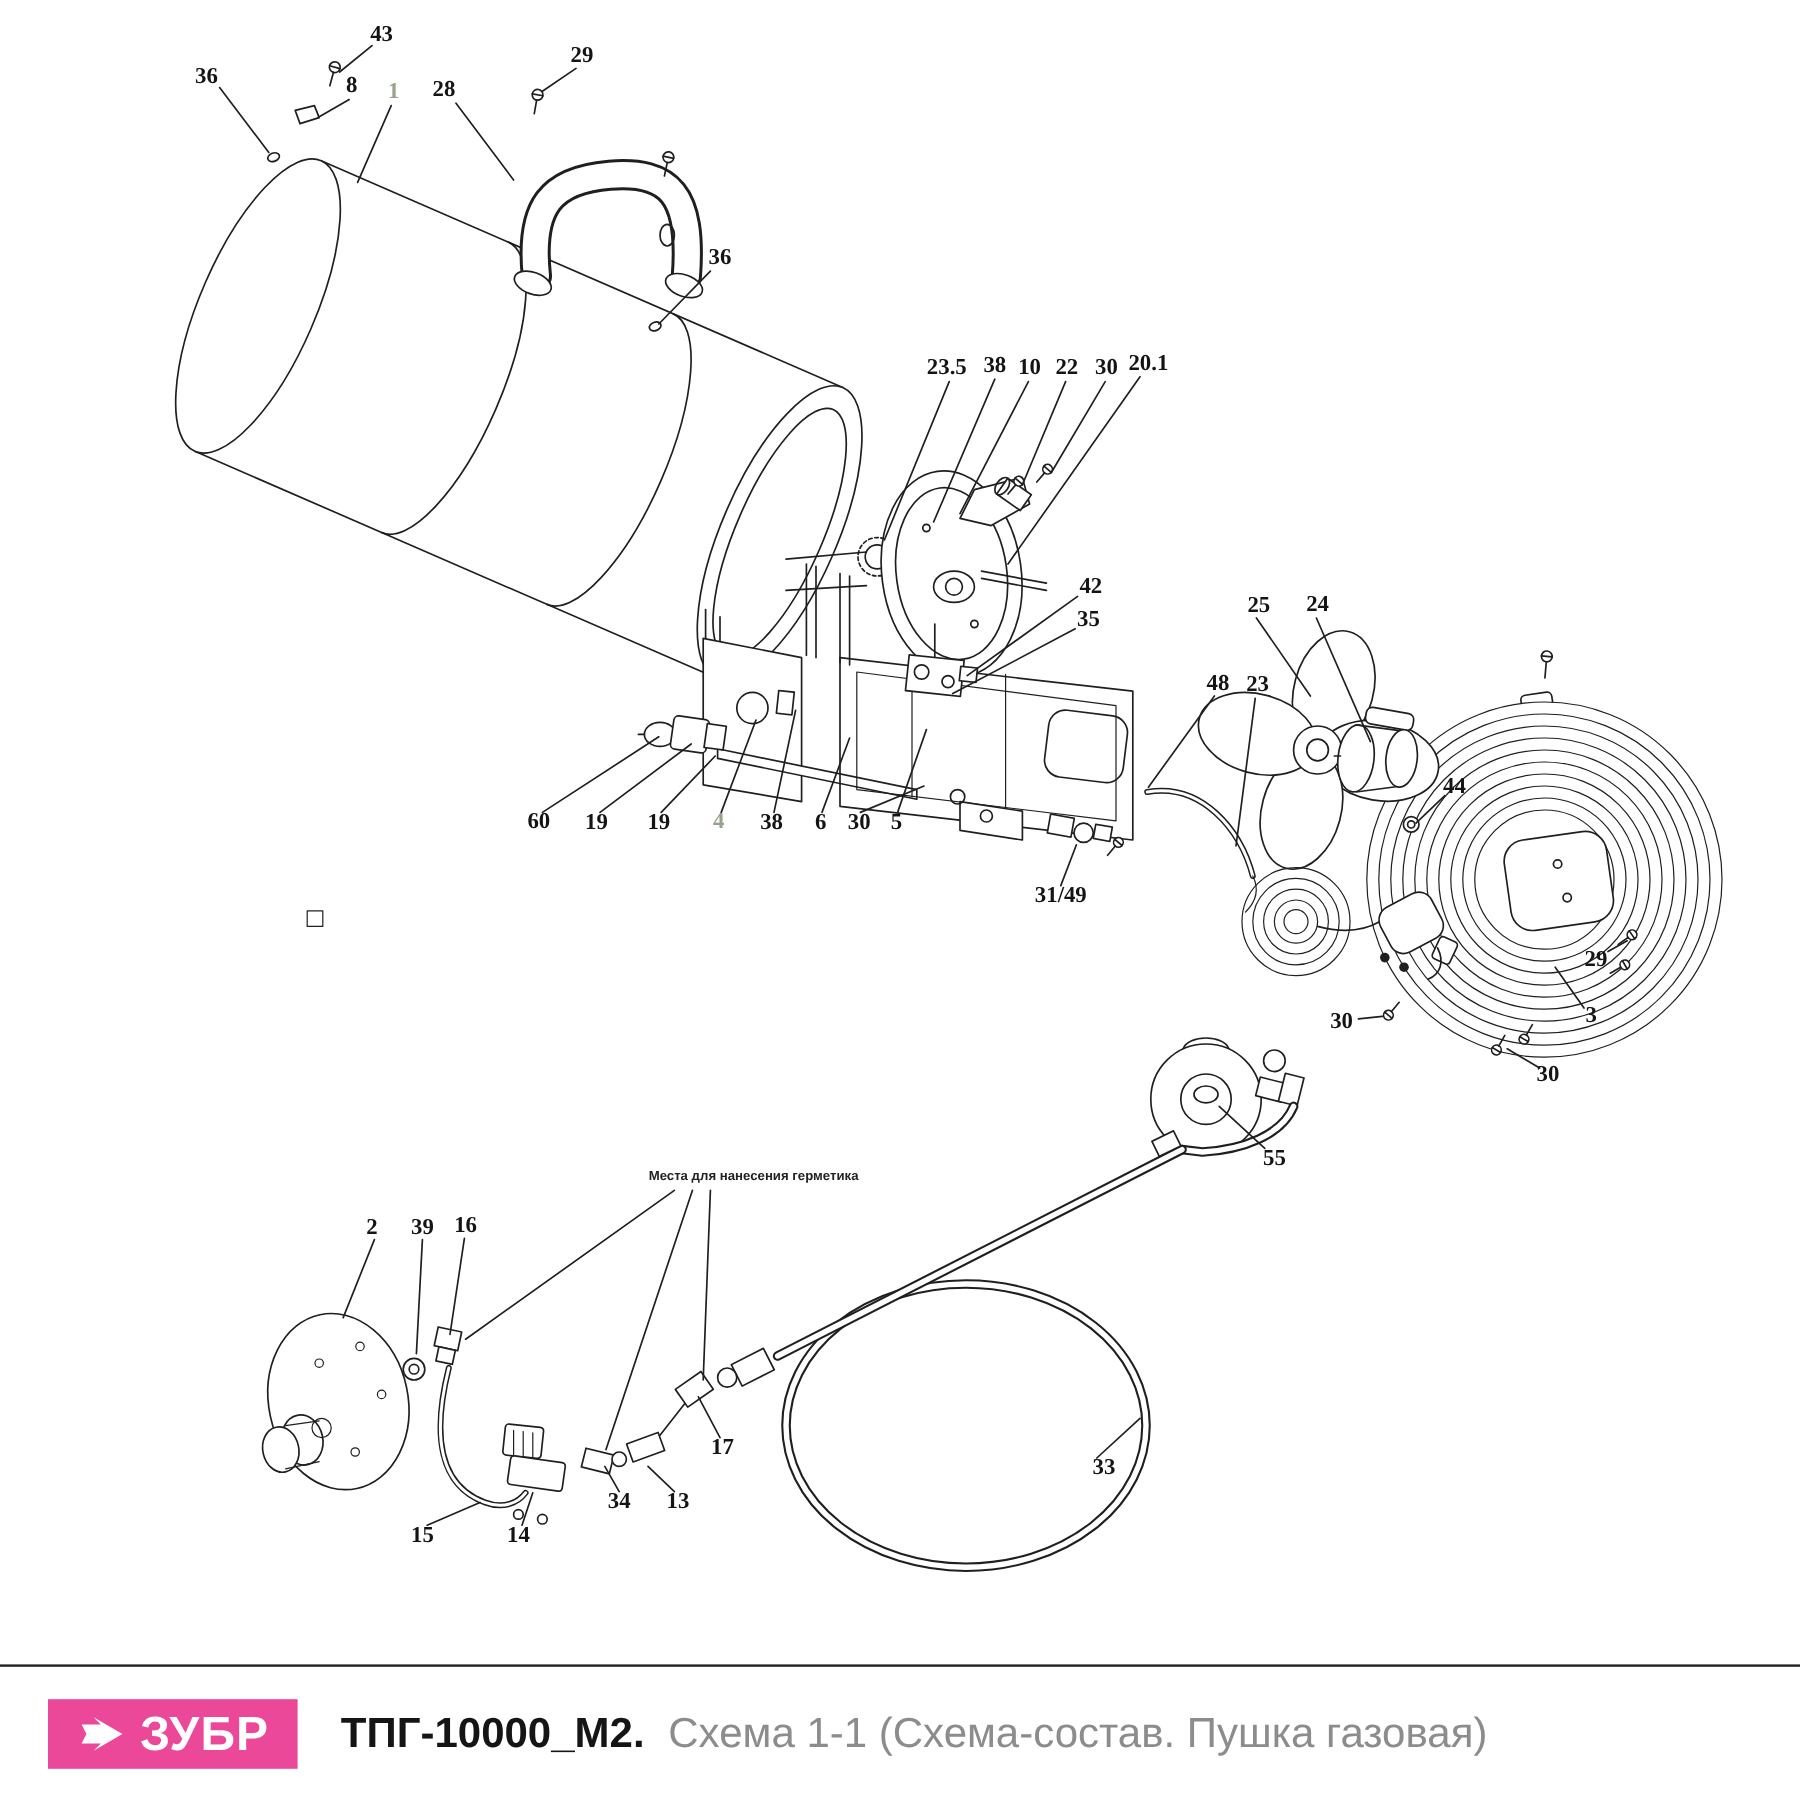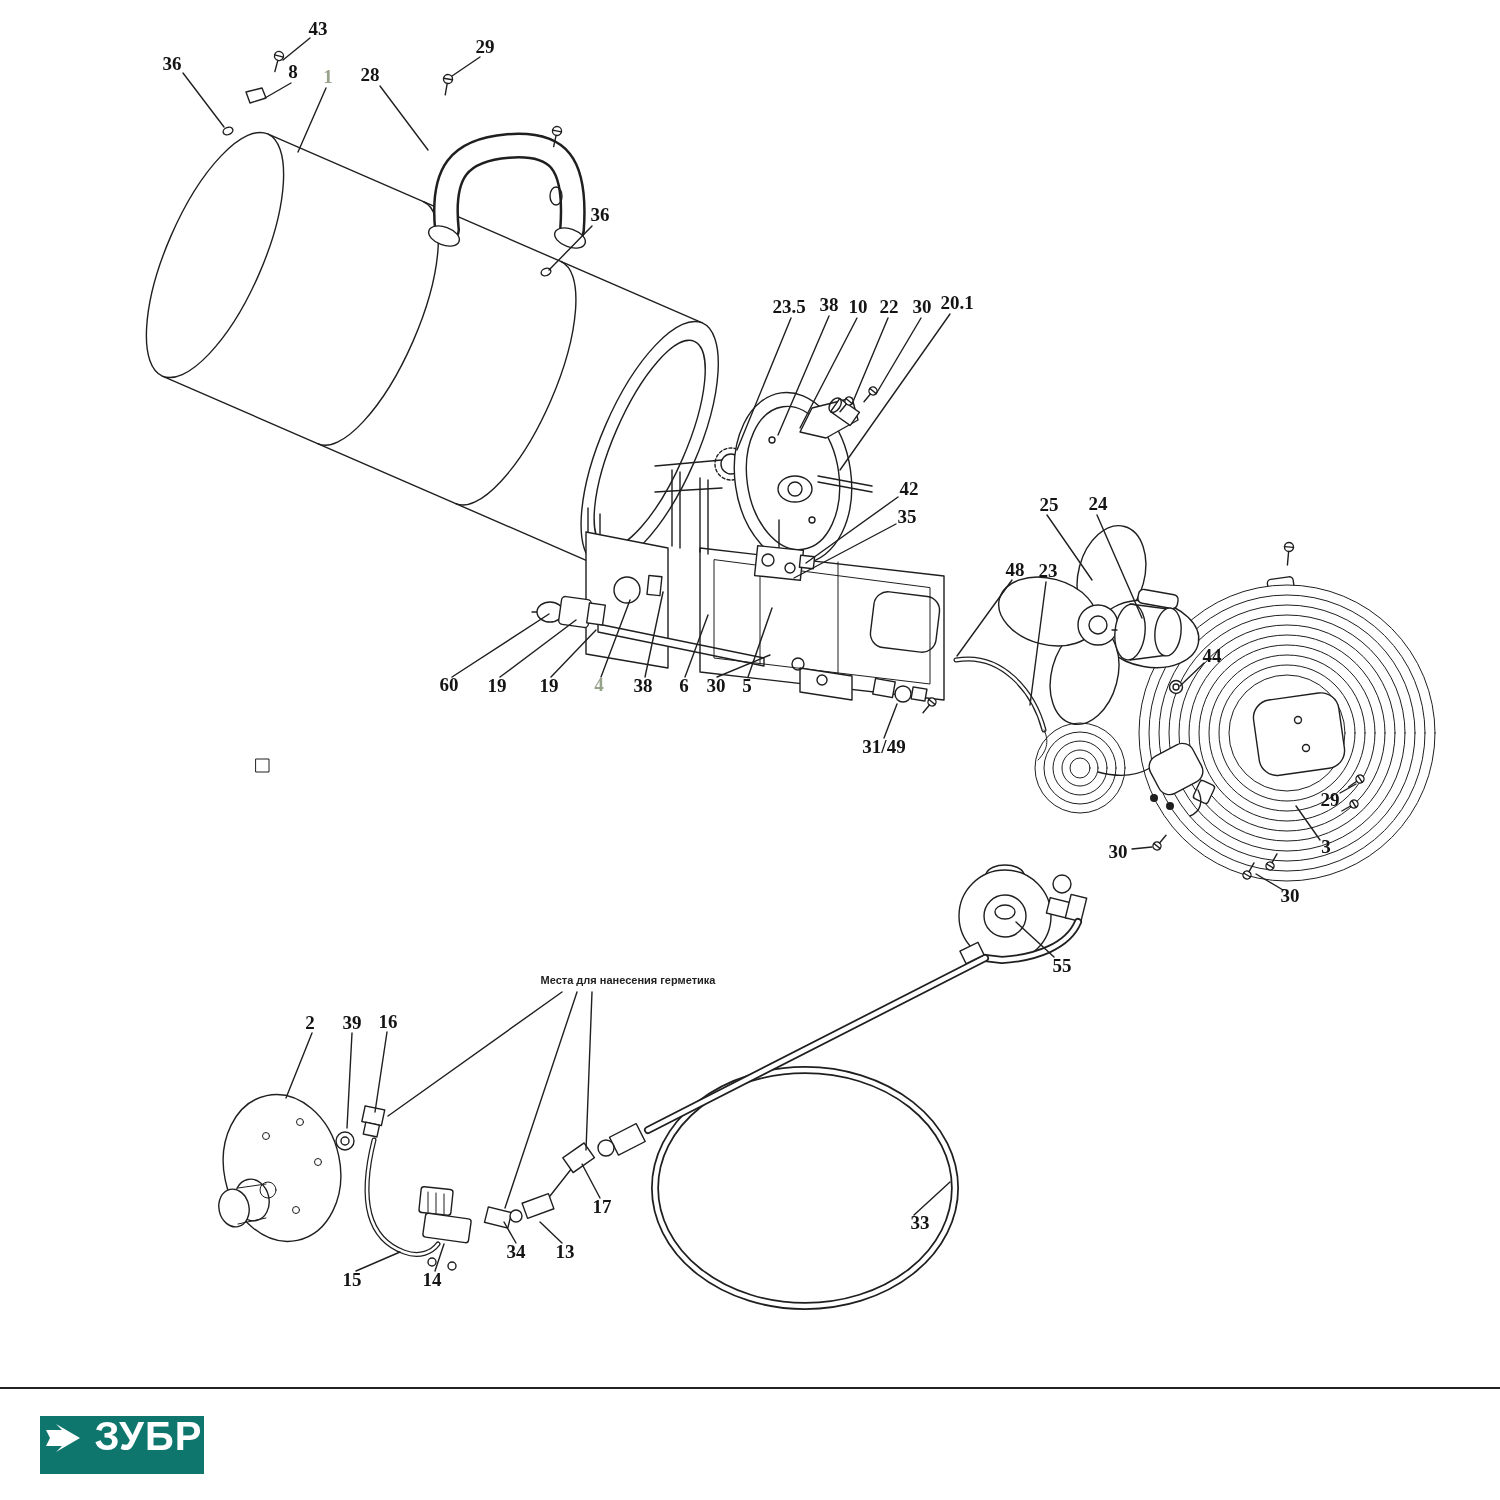--- a/index.html
+++ b/index.html
@@ -23,21 +23,21 @@
 
   .label-layer{position:absolute;left:0;top:0;width:1320px;height:1500px;pointer-events:none}
   .part-label{position:absolute;transform:translate(-50%,-50%);
               font:700 19px "Liberation Serif",serif;color:#141414;white-space:nowrap}
   .sealant-note{position:absolute;left:628px;top:980px;transform:translate(-50%,-50%);
               font:700 11px "Liberation Sans",sans-serif;color:#222;white-space:nowrap}
 
   .footer{position:absolute;left:0;top:1387px;width:1500px;height:113px;background:#fff;
           border-top:2px solid #222;display:flex;align-items:center;gap:36px;
           padding-left:40px;box-sizing:border-box}
-  .logo{width:164px;height:58px;background:#0f766e;display:flex;
+  .logo{width:208px;height:58px;background:#ec4899;display:flex;align-items:center;
         justify-content:center;gap:9px;flex:0 0 auto}
   .logo-text{color:#fff;font-weight:700;font-size:40px;letter-spacing:1px;line-height:1}
   .title{font-size:35px;white-space:nowrap}
   .model{font-weight:700;color:#151515}
   .subtitle{color:#8c8c8c;font-weight:400;margin-left:10px}
 </style>
 </head>
 <body>
 
 <div class="canvas">
@@ -421,13 +421,17 @@
   <div class="sealant-note">Места для нанесения герметика</div>
 </div>
 
 <div class="footer">
   <div class="logo">
     <svg width="44" height="44" viewBox="0 0 44 44">
       <polygon points="4,14 20,14 14,8 38,22 14,36 20,30 4,30 8,22" fill="#ffffff"></polygon>
     </svg>
     <span class="logo-text">ЗУБР</span>
   </div>
+  <div class="title">
+    <span class="model">ТПГ-10000_М2.</span>
+    <span class="subtitle">Схема 1-1 (Схема-состав. Пушка газовая)</span>
+  </div>
 </div>
 
 </body></html>

